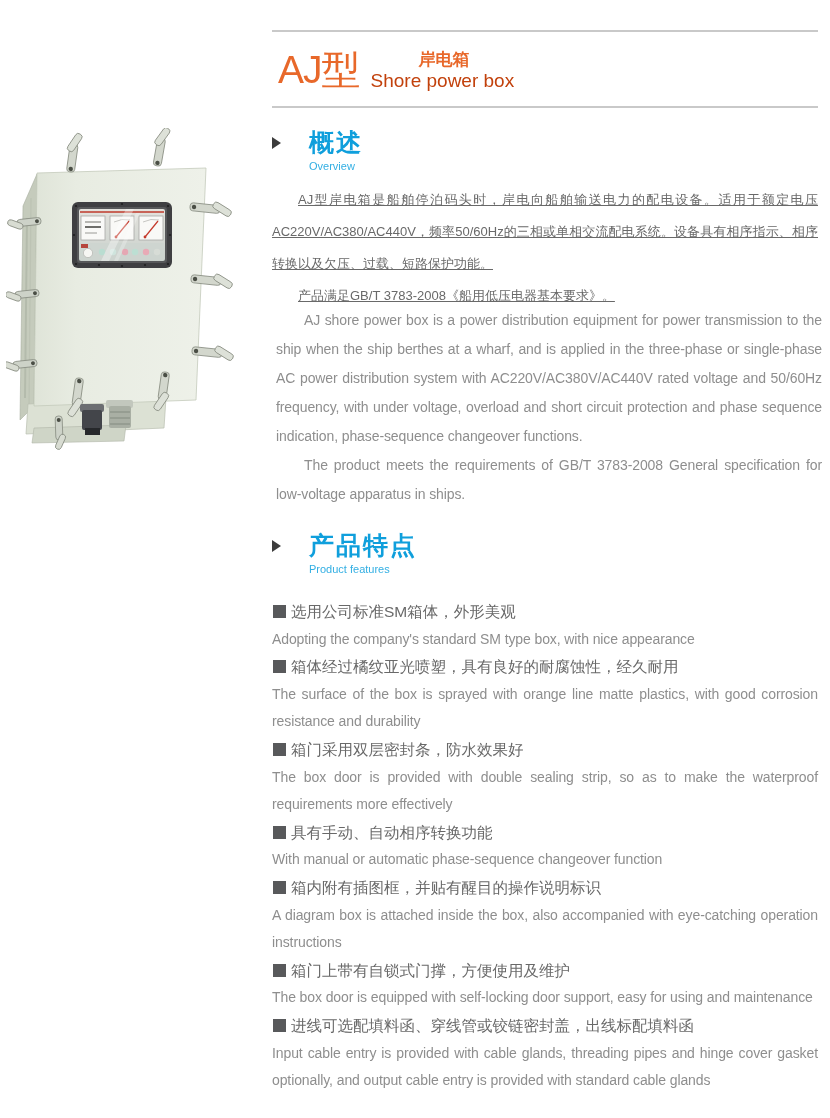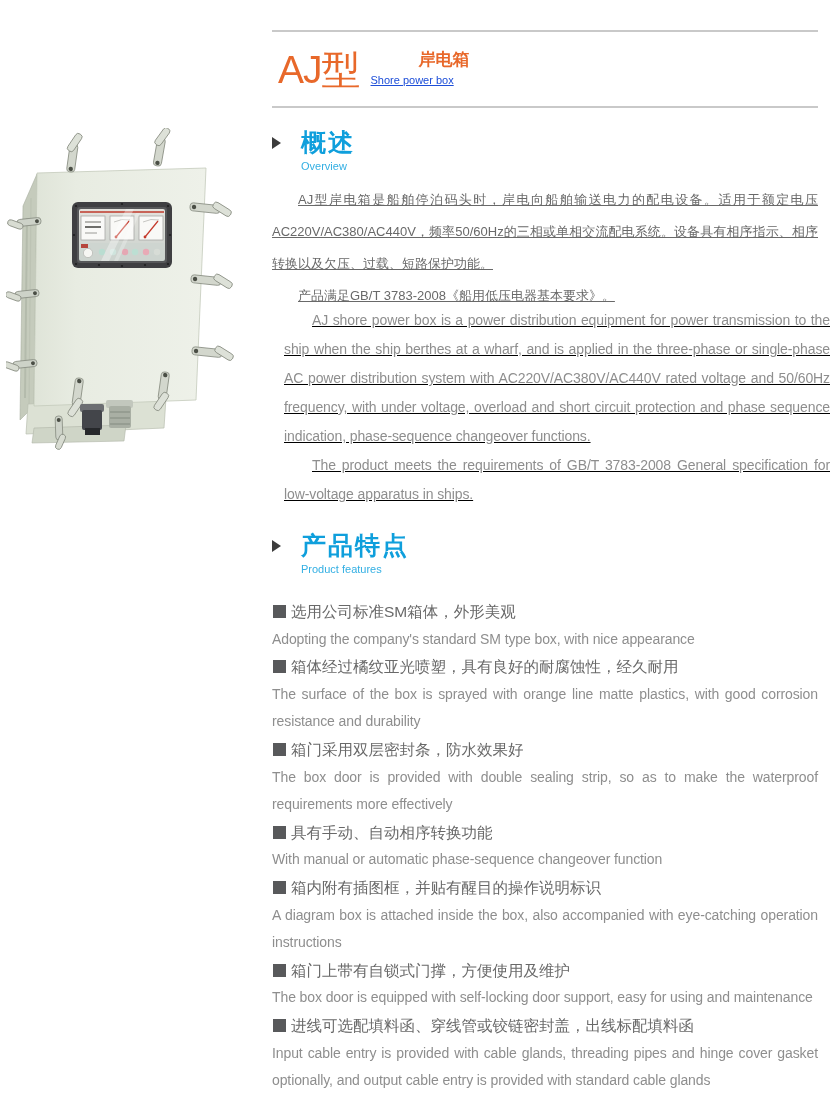--- a/index.html
+++ b/index.html
@@ -9,33 +9,33 @@
   }
   
   .content{position:absolute;left:272px;top:0;width:546px;height:1118px;}
   .rule{position:absolute;left:0;width:546px;height:2px;background:#c9c9c9;}
   .rule-top{top:30px;}
   .rule-mid{top:106px;}
   .title-row{position:absolute;left:6px;top:44px;display:flex;align-items:flex-start;}
   .model{font-size:39px;line-height:52px;color:#e8682a;letter-spacing:-1px;font-weight:400;}
   .title-stack{margin-left:11px;padding-top:6px;display:flex;flex-direction:column;}
   .t-cn{font-size:17px;font-weight:700;color:#e8682a;line-height:20px;margin-left:48px;}
-  .t-en{font-size:11px;color:#1d4ed8;line-height:21px;text-decoration:underline;}
+  .t-en{font-size:19px;color:#c2410c;line-height:21px;}
   .section-head{position:absolute;left:0;display:flex;}
   .tri{width:0;height:0;border-left:9px solid #3c3c3c;border-top:6px solid transparent;
        border-bottom:6px solid transparent;margin-top:9px;flex-shrink:0;}
-  .head-text{margin-left:20px;}
+  .head-text{margin-left:28px;}
   .head-cn{font-size:25px;font-weight:700;color:#0f9fdc;line-height:28px;letter-spacing:2px;}
   .head-en{font-size:11px;color:#33afe3;line-height:19px;margin-top:1px;}
   .overview-head{top:128px;}
   .features-head{top:531px;}
   .cn-paras{position:absolute;left:0;top:184px;width:546px;}
   .cn-paras p{margin:0;font-size:13px;line-height:32px;color:#696969;
               text-align:justify;text-indent:2em;text-decoration:underline;}
-  .en-paras{position:absolute;left:12px;top:306px;width:546px;text-decoration:underline;}
+  .en-paras{position:absolute;left:4px;top:306px;width:546px;}
   .en-paras p{margin:0;font-size:14px;line-height:29px;color:#8e8e8e;
               text-align:justify;text-indent:2em;letter-spacing:-0.1px;}
   .features-list{position:absolute;left:0;top:598px;width:546px;}
   .f-cn{display:flex;font-size:15.5px;line-height:27.6px;color:#696969;}
   .sq{width:13px;height:13px;background:#58595b;margin:7px 5px 0 1px;flex-shrink:0;}
   .f-en{font-size:14px;line-height:27.6px;color:#8e8e8e;
         text-align:justify;letter-spacing:-0.1px;}
   
   .product-photo{position:absolute;left:6px;top:128px;width:252px;height:340px;}
 </style>

